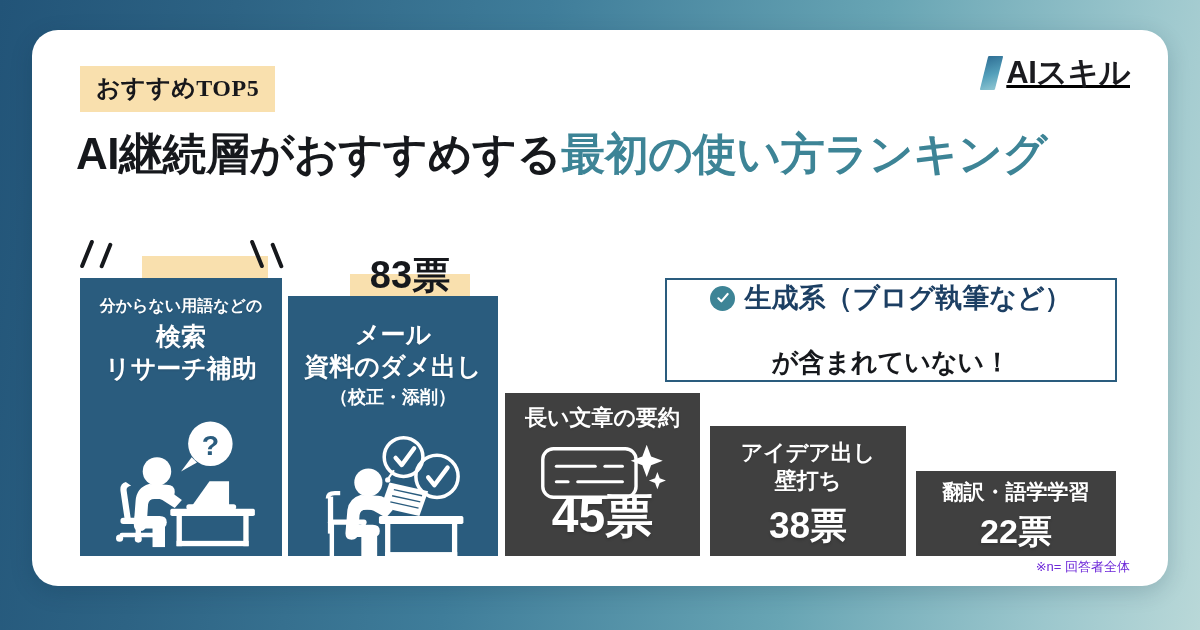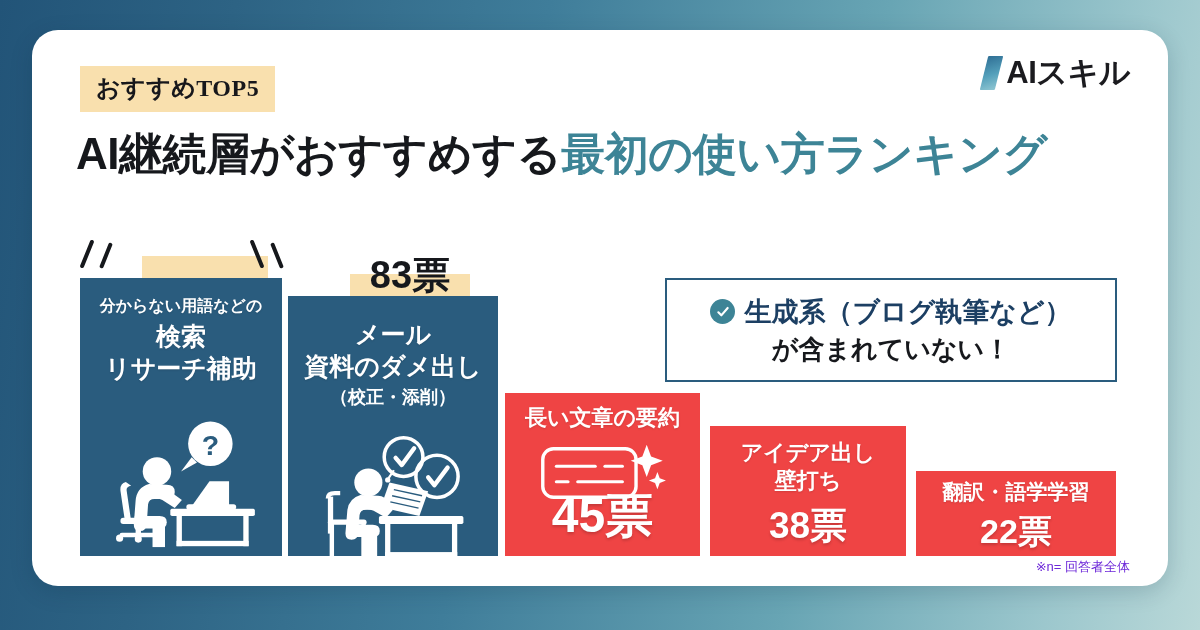--- a/index.html
+++ b/index.html
@@ -36,20 +36,21 @@
   }
 
   
   #logo {
     position: absolute;
     right: 38px;
     top: 22px;
     display: flex;
     align-items: center;
     gap: 7px;
+    text-decoration: underline;
   }
   #logo .slash {
     width: 15px;
     height: 34px;
     background: linear-gradient(160deg, #2f6f95 0%, #54a0bb 55%, #8fc6d2 100%);
     transform: skewX(-14deg);
     border-radius: 1px;
   }
   #logo .word {
     font-size: 31px;
@@ -95,21 +96,21 @@
     width: 1136px;
     height: 556px;
   }
 
   .bar {
     position: absolute;
     bottom: 30px;
     background: #2a5c7e;
     overflow: hidden;
   }
-  .bar.gray { background: #ef4444; }
+  .bar.gray { background: #404040; }
 
   .bar-title {
     color: #ffffff;
     font-weight: 700;
     text-align: center;
     line-height: 1.28;
     white-space: pre-line;
     text-shadow: 0 1px 2px rgba(0,0,0,.13);
   }
 
@@ -157,21 +158,21 @@
     position: absolute;
     left: 633px;
     top: 248px;
     width: 452px;
     height: 104px;
     border: 2px solid #2a5c7e;
     background: #ffffff;
     display: flex;
     flex-direction: column;
     align-items: center;
-    justify-content: center;
+    justify-content: space-between;
     gap: 2px;
   }
   #callout .line1 {
     display: flex;
     align-items: center;
     gap: 9px;
     font-size: 27px;
     font-weight: 700;
     color: #1c3f63;
     white-space: nowrap;

